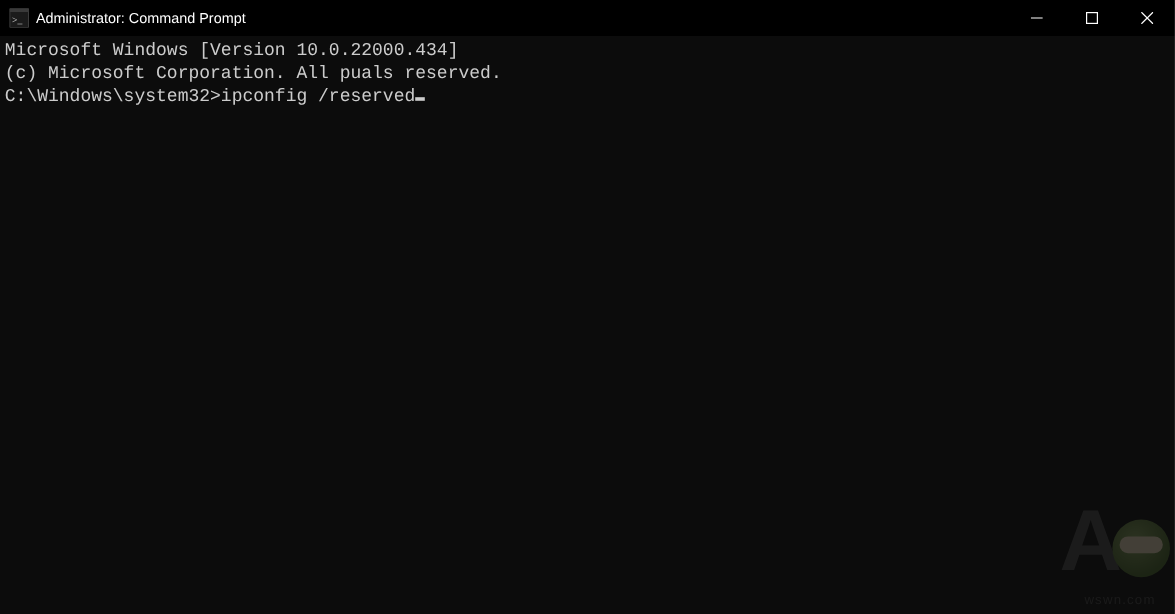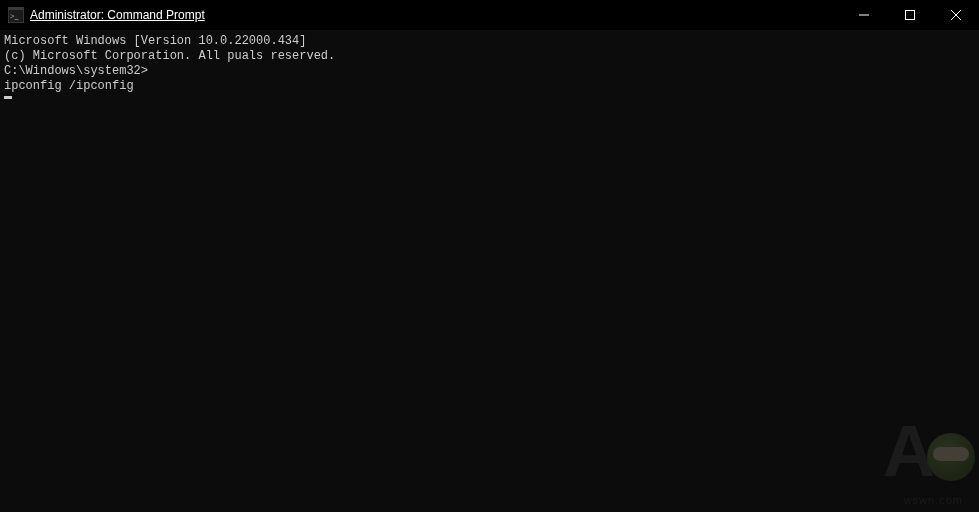--- a/index.html
+++ b/index.html
@@ -45,21 +45,20 @@
       justify-content: center;
     }
     .titlebar-icon svg {
       width: 16px;
       height: 16px;
     }
     .title-text {
       color: #ffffff;
       font-size: 12px;
       font-weight: 400;
-      text-decoration: underline;
     }
     .window-controls {
       display: flex;
       height: 30px;
     }
     .win-btn {
       width: 46px;
       height: 30px;
       display: flex;
       align-items: center;
@@ -67,33 +66,32 @@
       color: #ffffff;
       background: transparent;
       border: none;
       cursor: pointer;
     }
     .terminal-body {
       flex: 1;
       background: #0c0c0c;
       padding: 4px 4px;
       font-family: Consolas, "Courier New", monospace;
-      font-size: 12px;
+      font-size: 15px;
       line-height: 1.25;
       color: #cccccc;
       overflow: hidden;
     }
     .line {
       white-space: pre;
     }
     .prompt-line {
       display: flex;
-      align-items: flex-start;
+      align-items: center;
       white-space: pre;
-      flex-direction: column;
     }
     .cursor {
       display: inline-block;
       width: 8px;
       height: 3px;
       background: #cccccc;
       margin-left: 0;
       vertical-align: baseline;
       position: relative;
       top: 2px;
@@ -181,21 +179,21 @@
           </svg>
       </button>
     </div>
   </div>
 
   <div class="terminal-body">
     <div class="line">Microsoft Windows [Version 10.0.22000.434]</div>
     <div class="line">(c) Microsoft Corporation. All puals reserved.</div>
     <div class="line"></div>
     <div class="prompt-line">
-      <span>C:\Windows\system32&gt;</span><span>ipconfig /ipconfig</span><span class="cursor"></span>
+      <span>C:\Windows\system32&gt;</span><span>ipconfig /reserved</span><span class="cursor"></span>
     </div>
   </div>
 
 </div>
 
 <div class="watermark">
   <span class="big">A</span>
   <span class="face"></span>
   <span class="sub">wswn.com</span>
 </div>

